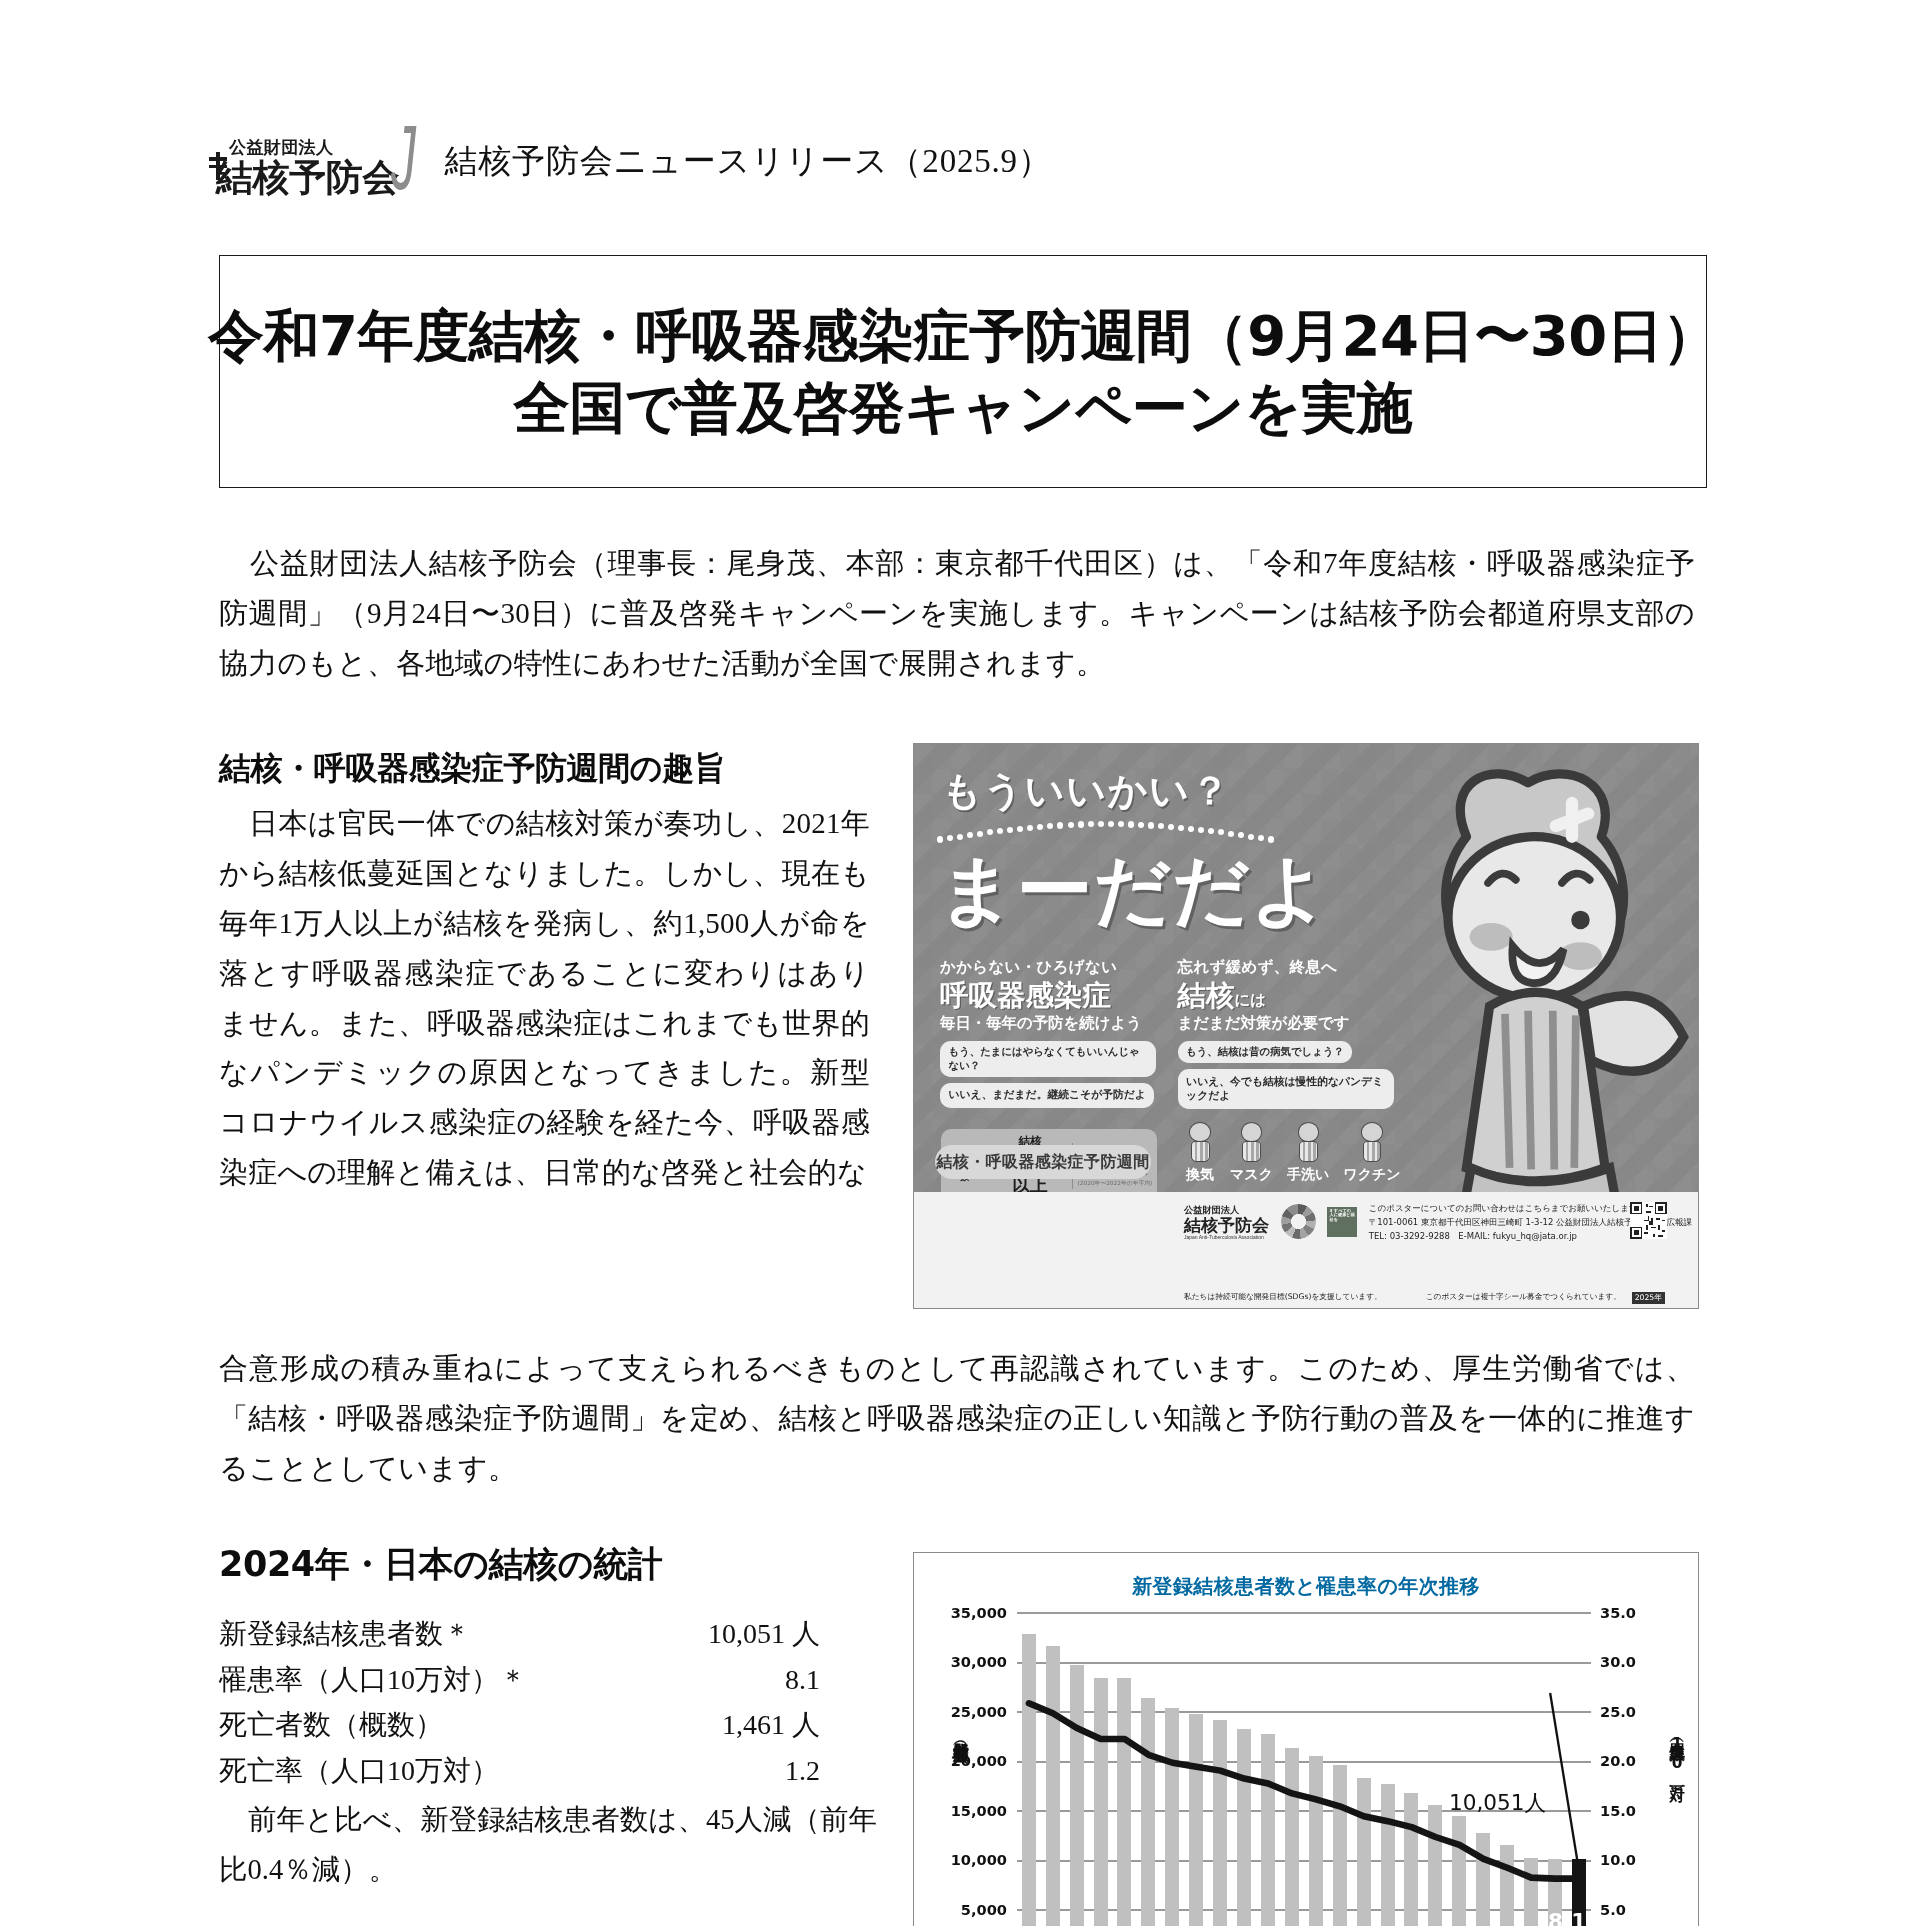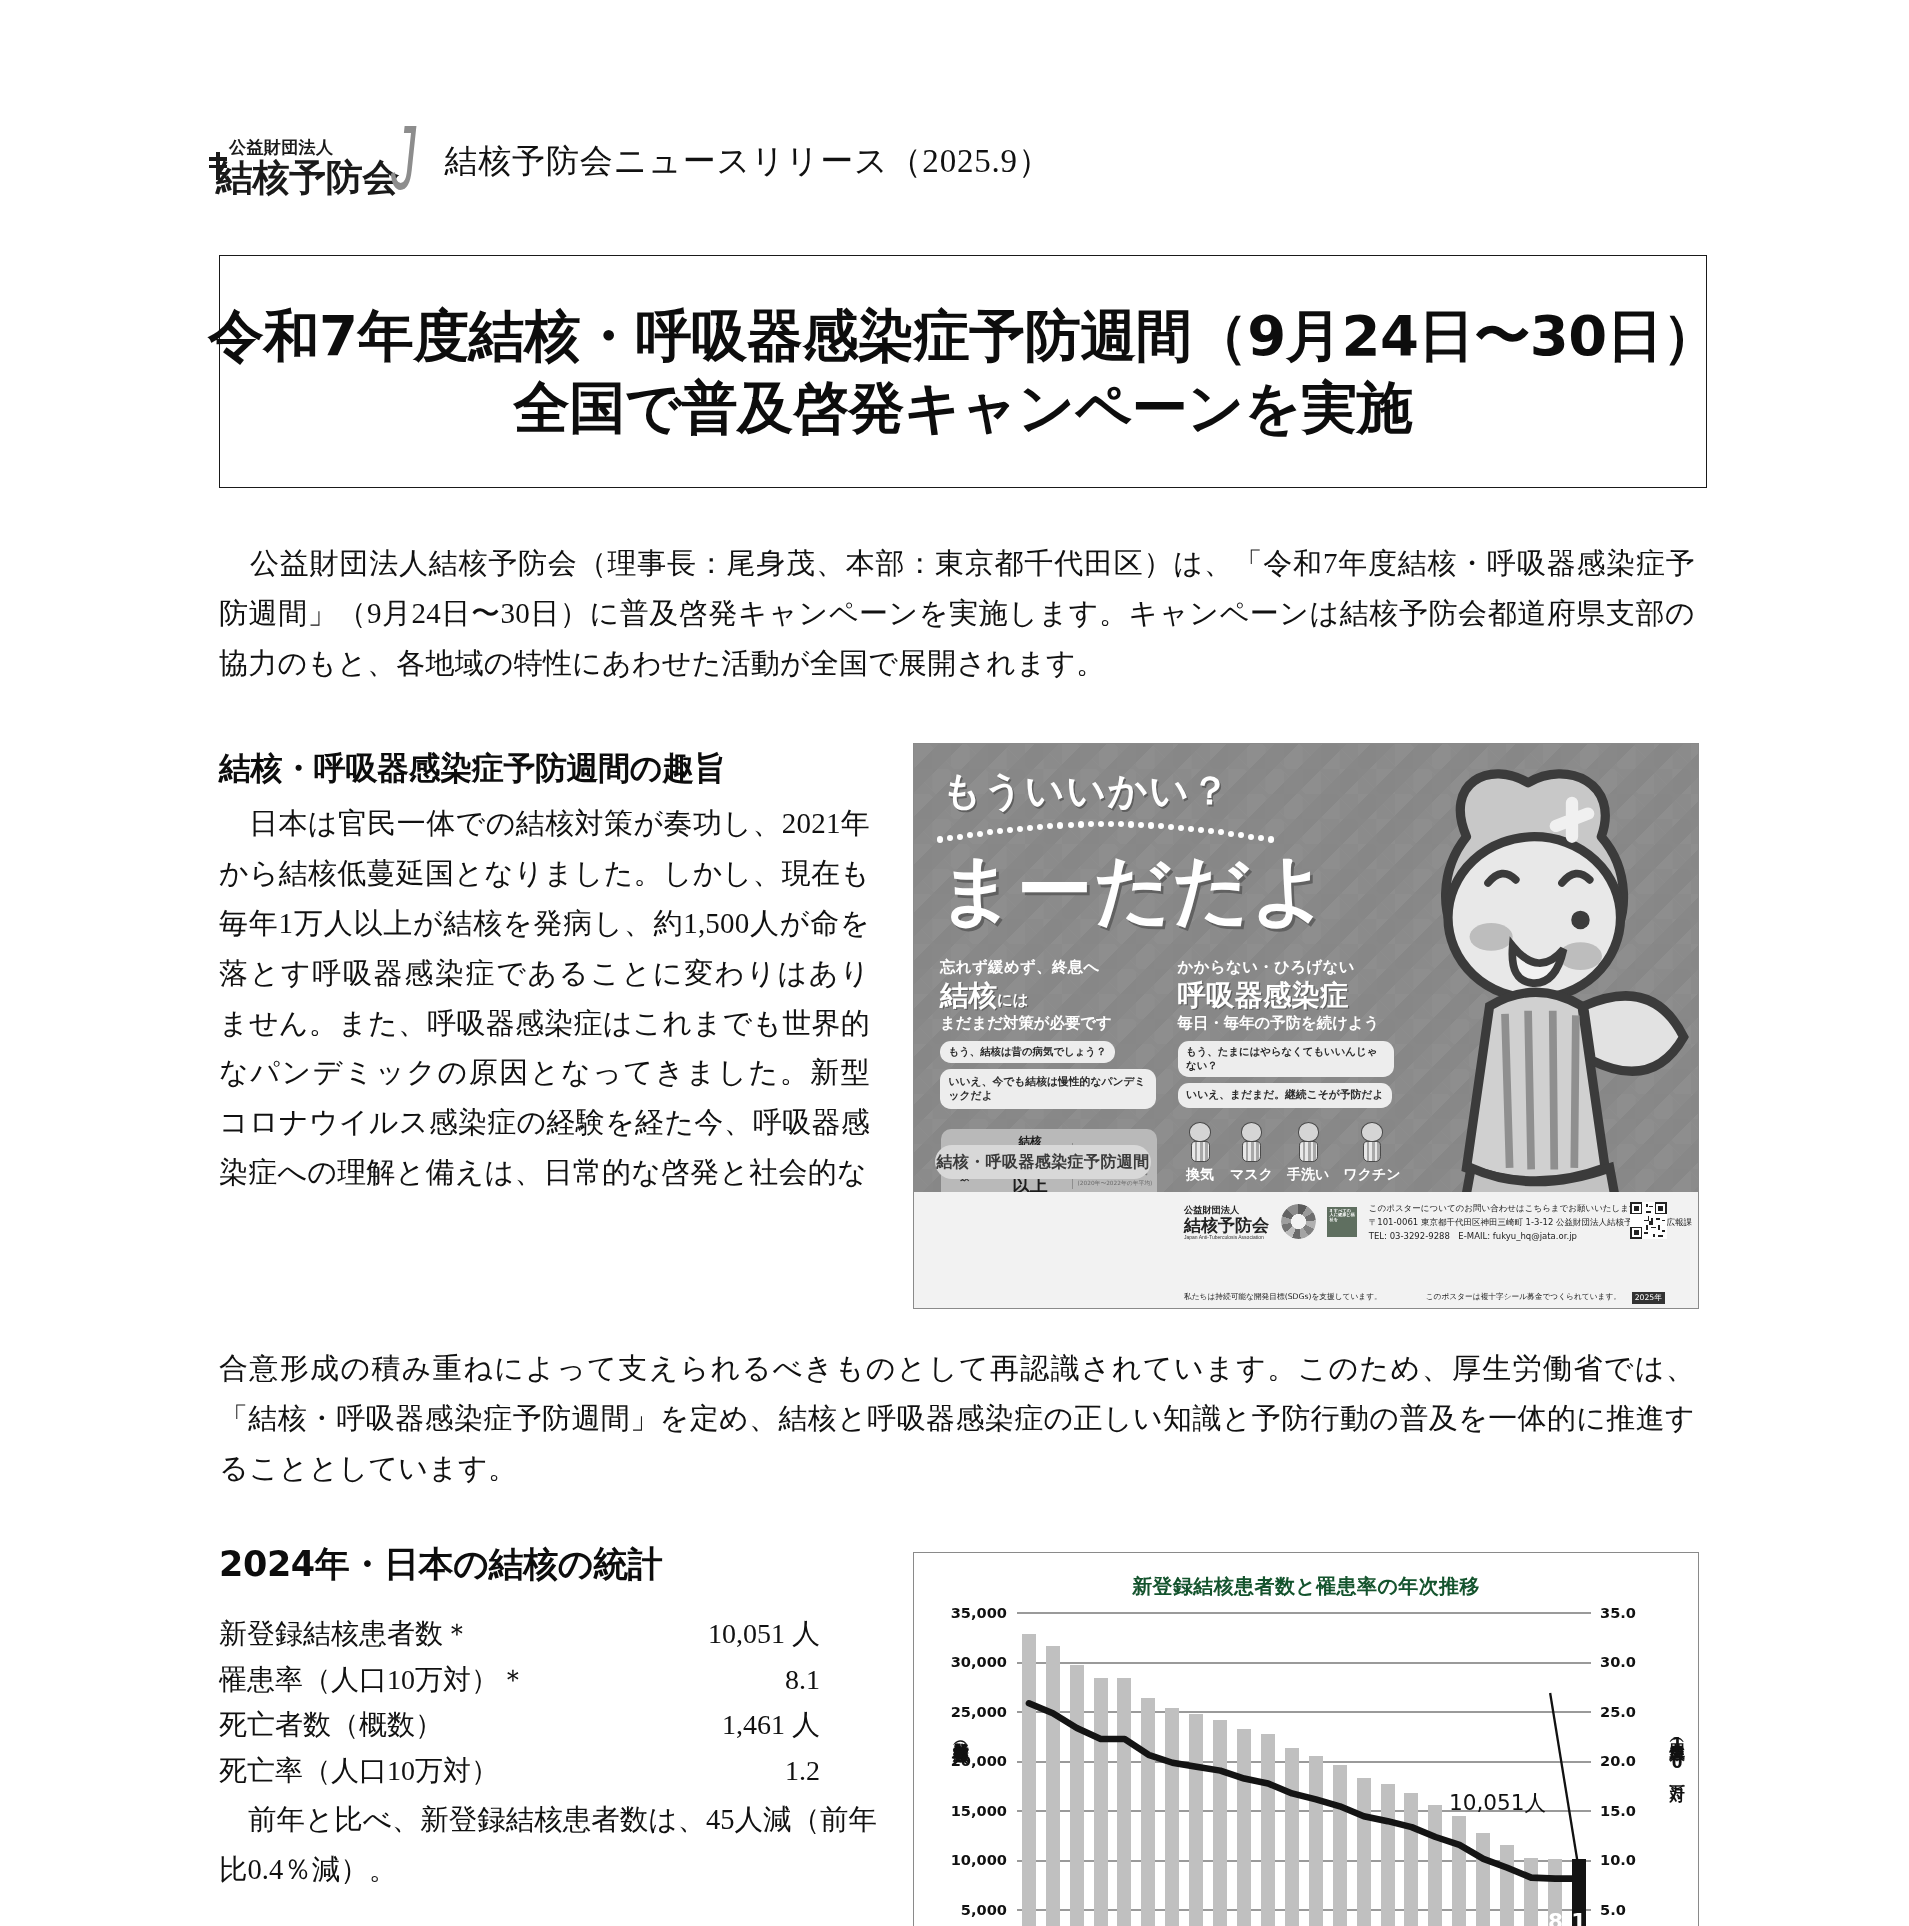--- a/index.html
+++ b/index.html
@@ -177,21 +177,21 @@
   .stats-label { width:389px; letter-spacing:0px; }
   .stats-value { flex:1; text-align:right; padding-right:62px; white-space:nowrap; }
   .stats-p1 { position:absolute; left:219px; top:1795px; width:663px;
               font-size:28.5px; line-height:1.74; text-indent:29px; }
 
   
   .chartbox { position:absolute; left:913px; top:1552px; width:786px; height:537px;
               border:1.2px solid #8a8a8a; background:#fff; }
   .chart-title { position:absolute; left:0; top:20px; width:100%; text-align:center;
                  font-family:"DejaVu Sans","Liberation Sans",sans-serif;
-                 font-size:20px; font-weight:700; color:#14532d; letter-spacing:0.4px; }
+                 font-size:20px; font-weight:700; color:#0369a1; letter-spacing:0.4px; }
   .plot { position:absolute; left:103px; top:59px; width:574px; height:347px; }
   .plot-inner { position:absolute; inset:0; }
   .gridline { position:absolute; left:0; width:100%; height:1.5px; background:#9a9a9a; }
   .bar { position:absolute; bottom:0; background:#c0c0c0; }
   .bar.last { background:#141414; }
   .ylab-l { position:absolute; right:0.4px; font-family:"DejaVu Sans","Liberation Sans",sans-serif;
             font-size:14.6px; font-weight:700; color:#111; transform:translateY(-50%);
             white-space:nowrap; }
   .ylab-r { position:absolute; left:0.4px; font-family:"DejaVu Sans","Liberation Sans",sans-serif;
             font-size:14.6px; font-weight:700; color:#111; transform:translateY(-50%);
@@ -282,34 +282,34 @@
         <i style="left: 291px; top: 9.7px;"></i>
         <i style="left: 301px; top: 11px;"></i>
         <i style="left: 311px; top: 12.5px;"></i>
         <i style="left: 321px; top: 14px;"></i>
         <i style="left: 331px; top: 15.4px;"></i>
       </div>
     <div class="poster-h2">まーだだよ</div>
 
     <div class="poster-cols">
       <div class="pcol">
+        <div class="sub">かからない・ひろげない</div>
+        <div class="big">呼吸器感染症</div>
+        <div class="tail">毎日・毎年の予防を続けよう</div>
+        <div class="bubble">もう、たまにはやらなくてもいいんじゃない？</div>
+        <div class="bubble2">いいえ、まだまだ。継続こそが予防だよ</div>
+      </div>
+      <div class="pcol">
         <div class="sub">忘れず緩めず、終息へ</div>
         <div class="big">
           <span>結核</span><small>には</small>
         </div>
         <div class="tail">まだまだ対策が必要です</div>
         <div class="bubble">もう、結核は昔の病気でしょう？</div>
         <div class="bubble2">いいえ、今でも結核は慢性的なパンデミックだよ</div>
-      </div>
-      <div class="pcol">
-        <div class="sub">かからない・ひろげない</div>
-        <div class="big">呼吸器感染症</div>
-        <div class="tail">毎日・毎年の予防を続けよう</div>
-        <div class="bubble">もう、たまにはやらなくてもいいんじゃない？</div>
-        <div class="bubble2">いいえ、まだまだ。継続こそが予防だよ</div>
       </div>
     </div>
 
     <div class="statbox">
       <div class="lab">1年間の世界の死亡者数</div>
       <div class="v1">
         <div class="t">結核</div>
         <div class="n">100万人以上</div>
       </div>
       <div class="vsep"></div>

